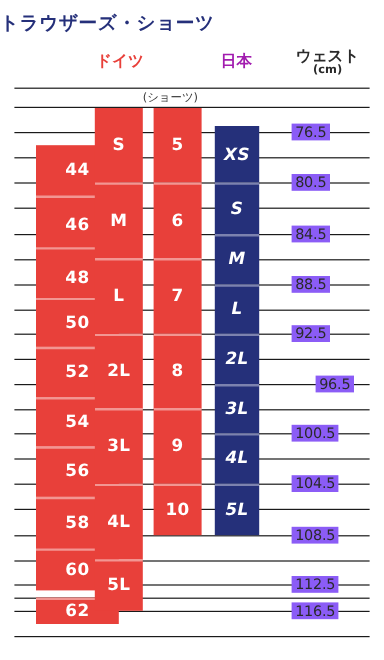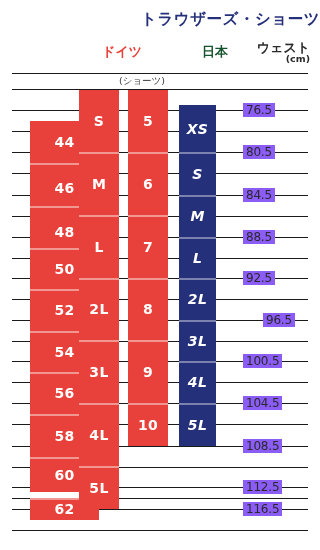--- a/index.html
+++ b/index.html
@@ -16,44 +16,44 @@
   #chart {
     position: relative;
     width: 320px;
     height: 550px;
   }
   .title {
     position: absolute;
     left: 0;
     top: 9px;
     width: 320px;
-    text-align: right;
+    text-align: left;
     font-size: 15.5px;
     font-weight: bold;
     color: #25307a;
     letter-spacing: 0.5px;
   }
   .col-header {
     position: absolute;
     font-size: 13px;
     font-weight: bold;
-    text-align: right;
+    text-align: center;
     line-height: 1.08;
   }
   .col-header.germany {
     left: 58px;
     top: 45px;
     width: 84px;
     color: #e8403a;
   }
   .col-header.japan {
     left: 166px;
     top: 45px;
     width: 62px;
-    color: #14532d;
+    color: #a21caf;
   }
   .col-header.waist {
     left: 236px;
     top: 41px;
     width: 74px;
     color: #2a2a2a;
   }
   .col-header.waist .unit {
     display: block;
     font-size: 9.5px;

